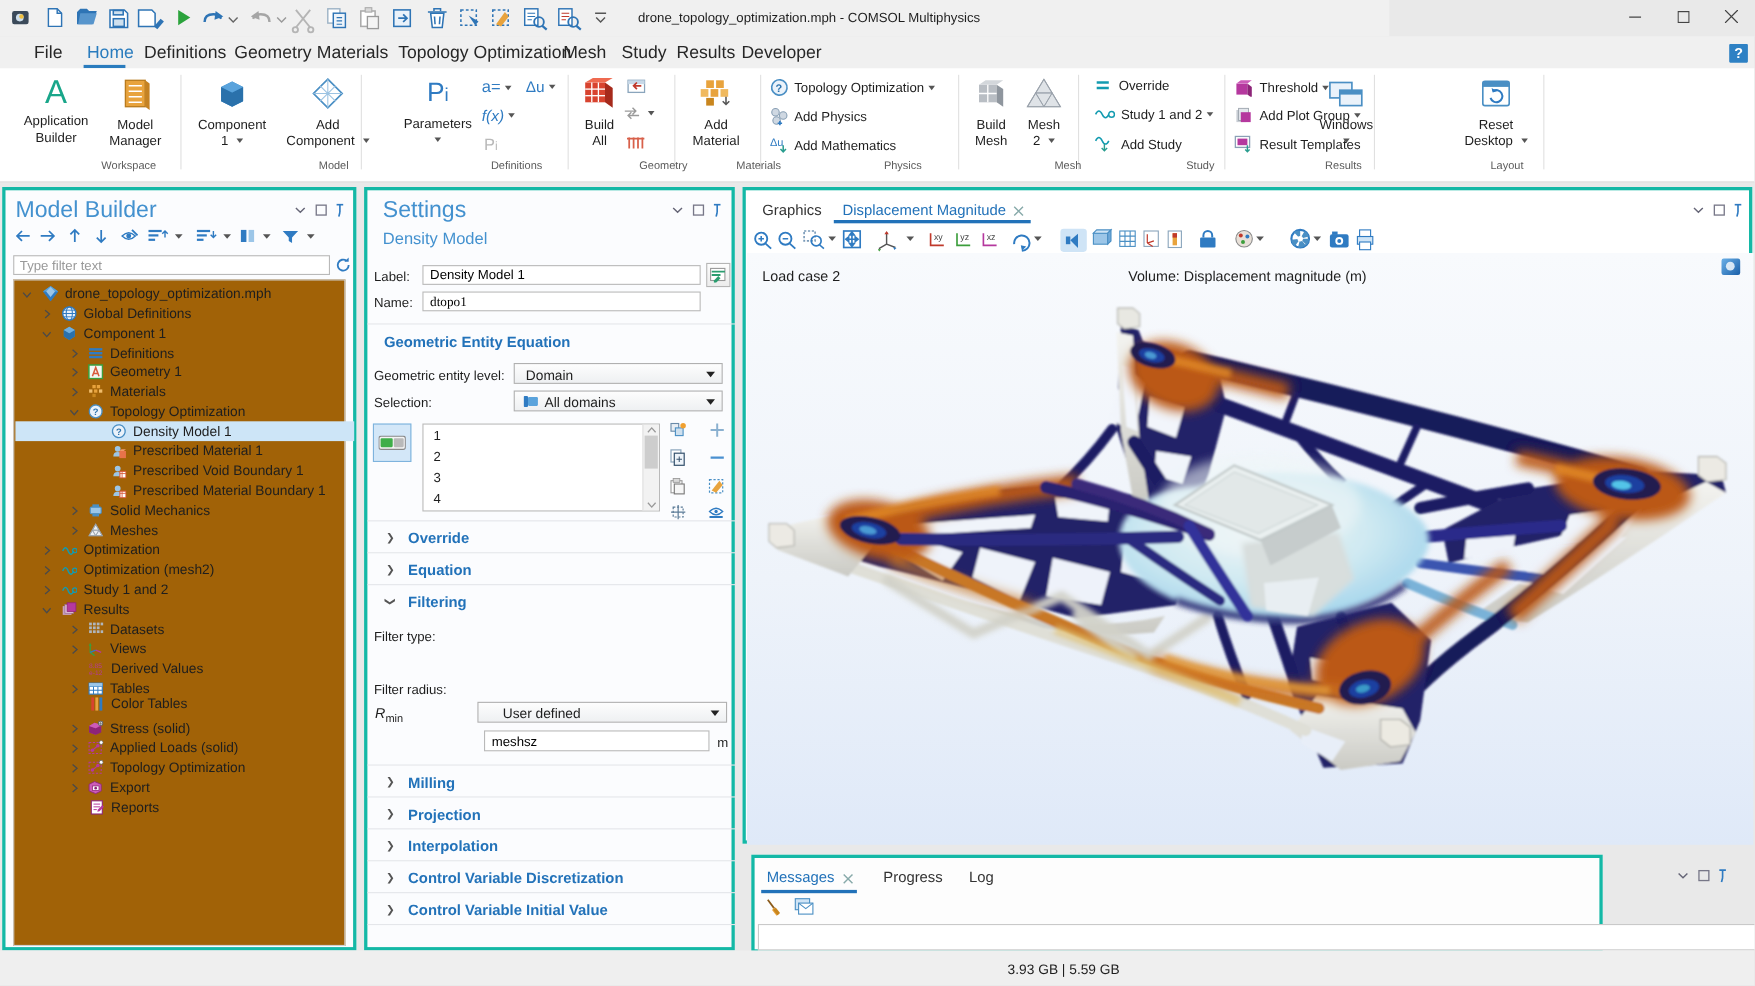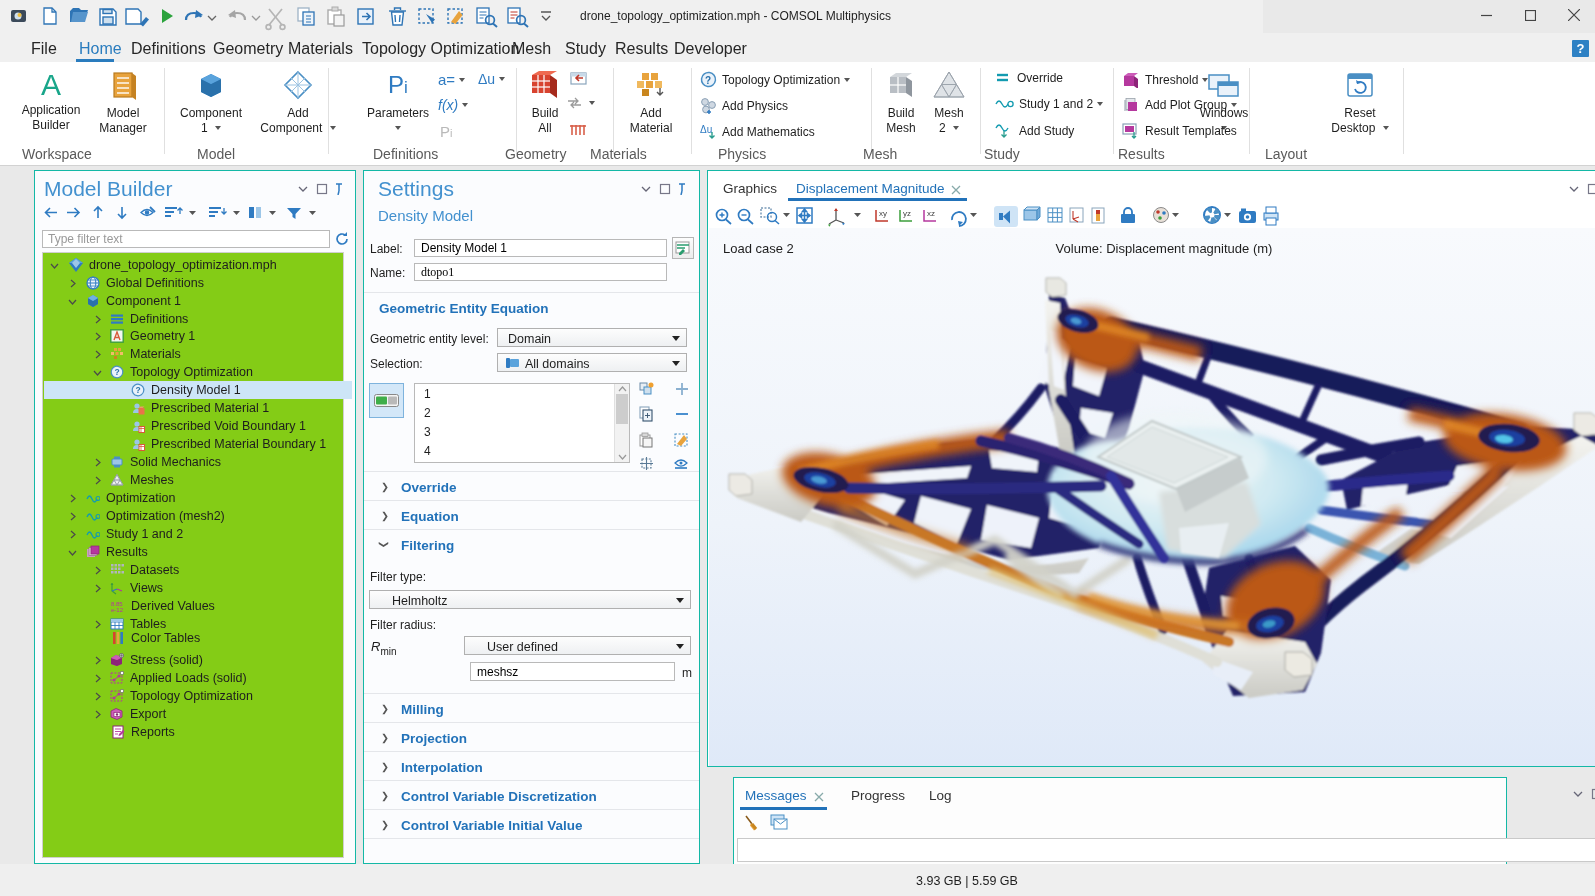--- a/index.html
+++ b/index.html
@@ -12,48 +12,48 @@
 .winbtn { position:absolute; top:0; width:44px; height:30px; display:flex; align-items:center; justify-content:center; color:#444; }
 
 #menubar { left:0; top:33px; width:1595px; height:29px; background:#f0f0f0; }
 .menuitem { position:absolute; top:7px; font-size:16px; color:#262626; }
 .menuitem.active { color:#2a7cbe; }
 #home-underline { position:absolute; left:76px; top:59px; width:38px; height:2.5px; background:#2a7cbe; }
 #helpbtn { position:absolute; left:1572px; top:40px; width:17px; height:17px; background:#2e81c4; color:#fff; font-size:13px; font-weight:bold; text-align:center; line-height:17px; border-radius:1px; }
 
 #ribbon { left:0; top:62px; width:1595px; height:104px; background:#ffffff; border-bottom:1px solid #d2d2d2; }
 .rsep { position:absolute; top:6px; width:1px; height:86px; background:#e0e0e0; }
-.rlabel { position:absolute; top:84px; font-size:14px; color:#5a5a5a; width:120px; text-align:left; }
+.rlabel { position:absolute; top:84px; font-size:10px; color:#5a5a5a; width:120px; text-align:right; }
 .rbig { position:absolute; text-align:center; font-size:12px; color:#1e1e1e; }
 .rbig .cap { margin-top:3px; line-height:14.5px; }
 .rsmall { position:absolute; font-size:12px; color:#1e1e1e; white-space:nowrap; display:flex; align-items:center; }
 .rsmall svg { margin-right:5px; }
 .chev { display:inline-block; width:0; height:0; border-left:3.5px solid transparent; border-right:3.5px solid transparent; border-top:4px solid #555; margin-left:4px; vertical-align:middle; }
 
 #desk { left:0; top:166px; width:1595px; height:698px; background:#e9e9e9; }
-.panel { position:absolute; background:#fbfcfe; border:1px solid #14b8a6;margin-left:32px; }
+.panel { position:absolute; background:#fbfcfe; border:3px solid #14b8a6; }
 .ptitle { font-size:21px; color:#4391cf; font-weight:400; }
 
 #mbpanel { left:2px; top:4px; width:322px; height:694px; }
-#mbtree { position:absolute; left:7px; top:81px; width:302px; height:606px; background:#84cc16; border:1px solid #cfcfcf; }
+#mbtree { position:absolute; left:7px; top:81px; width:302px; height:606px; background:#a16207; border:1px solid #cfcfcf; }
 .trow { position:absolute; left:1px; height:18px; display:flex; align-items:center; font-size:12.5px; white-space:nowrap; }
 .trow .exp { width:9px; height:9px; margin-right:4px; }
 .trow .ticon { width:14px; height:14px; margin-right:6px; flex:none; }
 .tsel { position:absolute; left:1px; width:308px; height:18px; background:#cde5f7; }
 
 #setpanel { left:331px; top:4px; width:337px; height:694px; }
 .sechead { position:absolute; left:0; width:335px; height:29px; border-top:1px solid #e4e6ea; color:#2272b9; font-size:13.5px; font-weight:bold; }
 .sechead span { position:absolute; left:37px; top:8px; }
 .sechead .ar { position:absolute; left:17px; top:9px; color:#555; font-weight:normal; font-size:9.5px; }
 .inp { position:absolute; background:#fff; border:1px solid #b9b9b9; font-size:12px; }
 .dd { position:absolute; background:linear-gradient(#fdfdfd,#eef0f2); border:1px solid #b0b0b0; font-size:12.5px; }
 .dd .ddar { position:absolute; right:6px; top:7px; width:0; height:0; border-left:4px solid transparent; border-right:4px solid transparent; border-top:5px solid #222; }
 
 #gfxpanel { left:675px; top:4px; width:918px; height:597px; background:#fff; }
-#msgpanel { left:701px; top:611px; width:774px; height:89px; background:#fdfdfd; }
+#msgpanel { left:683px; top:611px; width:774px; height:89px; background:#fdfdfd; }
 .tab { font-size:13.5px; color:#333; position:absolute; top:10px; }
 .tab.active { color:#2272b9; }
 #statusbar { position:absolute; left:0; top:864px; width:1595px; height:32px; background:#efefef; font-size:12.5px; }
 #statusbar span { position:absolute; left:916px; top:10px; }
 </style>
 </head>
 <body>
 <div class="abs" id="titlebar">
 <svg width="620" height="33" style="position:absolute;left:0;top:0">
  <g transform="translate(11,0)">
@@ -813,24 +813,20 @@
       </div>
  <div class="sechead" style="top:329px">
         <span class="ar">❯</span>
         <span>Equation</span>
       </div>
  <div class="sechead" style="top:358px">
         <span class="ar" style="transform:rotate(90deg)">❯</span>
         <span>Filtering</span>
       </div>
  <div style="position:absolute;left:6px;top:399px">Filter type:</div>
- <div class="dd" style="left:5px;top:419px;width:322px;height:19px">
-        <span style="position:absolute;left:22px;top:2.5px">Helmholtz</span>
-        <span class="ddar"></span>
-      </div>
  <div style="position:absolute;left:6px;top:447px">Filter radius:</div>
  <div style="position:absolute;left:7px;top:468px;font-size:13px"><i>R</i><sub style="font-size:10px">min</sub></div>
  <div class="dd" style="left:100px;top:465px;width:227px;height:19px">
         <span style="position:absolute;left:22px;top:2.5px">User defined</span>
         <span class="ddar"></span>
       </div>
  <input class="inp" style="left: 106px; top: 491px; width: 205px; height: 19px; padding-left: 6px;" value="meshsz">
  <div style="position:absolute;left:318px;top:495px">m</div>
  <div class="sechead" style="top:522px">
         <span class="ar">❯</span>

